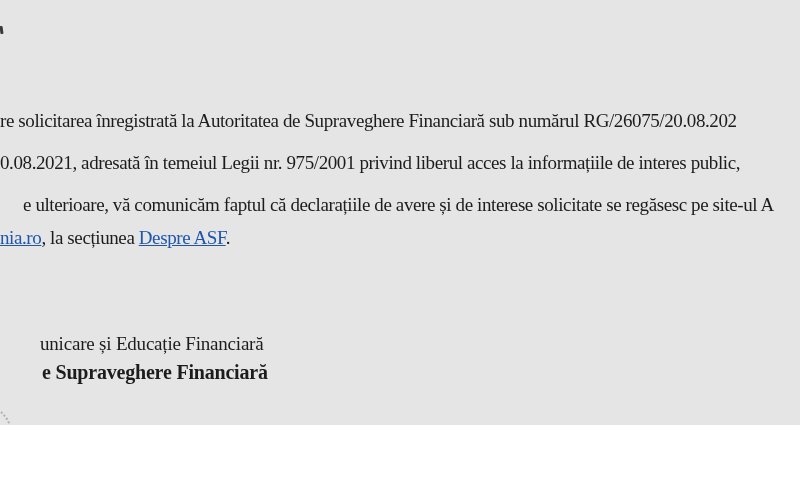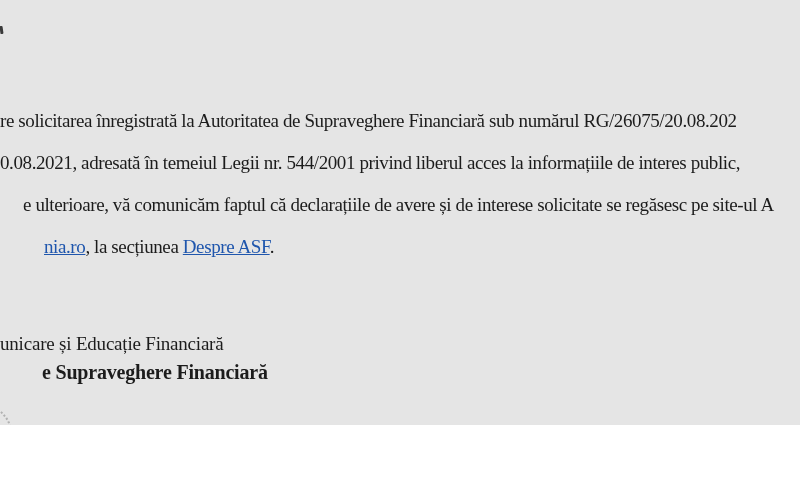--- a/index.html
+++ b/index.html
@@ -20,22 +20,22 @@
     position: absolute;
     left: 0;
     white-space: nowrap;
     font-size: 19px;
     letter-spacing: -0.4px;
     color: var(--text, #1c1c1c);
   }
   .l1 { top: 110px; }
   .l2 { top: 152px; }
   .l3 { top: 194px; padding-left: 23px; }
-  .l4 { top: 236px; white-space: pre; padding-left: 44px; }
-  .sig1 { top: 333px; letter-spacing: -0.2px; }
+  .l4 { top: 227px; white-space: pre; }
+  .sig1 { top: 333px; letter-spacing: -0.2px; margin-left: 40px; }
   .sig2 {
     top: 361px;
     font-weight: bold;
     font-size: 20px;
     letter-spacing: -0.2px;
     padding-left: 42px;
   }
   a.doclink {
     color: var(--link, #1f56ad);
     text-decoration: underline;
@@ -65,21 +65,21 @@
 </style>
 </head>
 <body>
 
 <div class="page">
 
   <div class="fragment-top"></div>
 
   <div class="line l1">re solicitarea înregistrată la Autoritatea de Supraveghere Financiară sub numărul RG/26075/20.08.202</div>
 
-  <div class="line l2">0.08.2021, adresată în temeiul Legii nr. 544/2001 privind liberul acces la informațiile de interes public,</div>
+  <div class="line l2">0.08.2021, adresată în temeiul Legii nr. 975/2001 privind liberul acces la informațiile de interes public,</div>
 
   <div class="line l3">e ulterioare, vă comunicăm faptul că declarațiile de avere și de interese solicitate se regăsesc pe site-ul A</div>
 
   <div class="line l4"><a href="#" class="doclink">nia.ro</a><span>, la secțiunea </span><a href="#" class="doclink">Despre ASF</a><span>.</span></div>
 
   <div class="line sig1">unicare și Educație Financiară</div>
 
   <div class="line sig2">e Supraveghere Financiară</div>
 
   <div class="stamp-fragment"></div>

